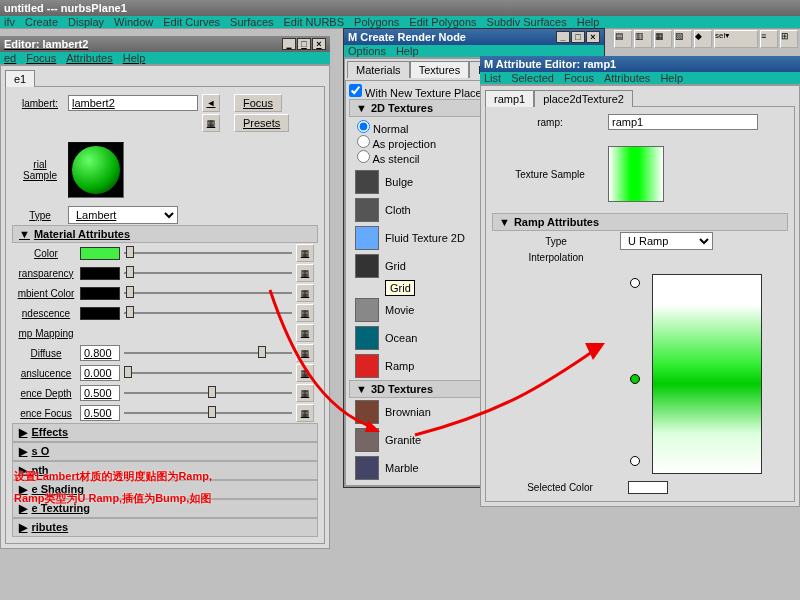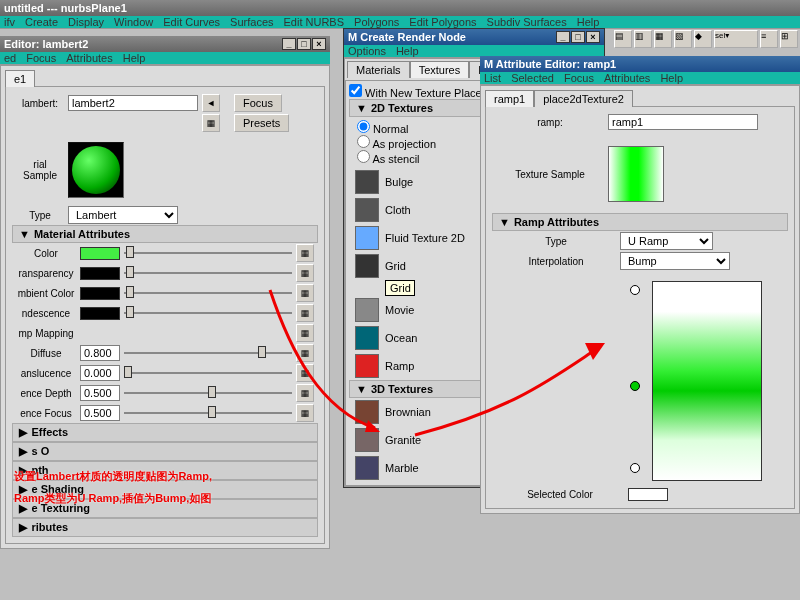--- a/index.html
+++ b/index.html
@@ -32,21 +32,21 @@
 .sphere { width: 48px; height: 48px; border-radius: 50%; background: radial-gradient(circle at 35% 30%, #6f6 0%, #0a0 60%, #020 100%); }
 </style>
 </head>
 <body>
 
 <div class="titlebar titlebar-gray">
   <span>untitled --- nurbsPlane1</span>
 </div>
 <div class="menubar" id="mainmenu"><span>ifv</span><span>Create</span><span>Display</span><span>Window</span><span>Edit Curves</span><span>Surfaces</span><span>Edit NURBS</span><span>Polygons</span><span>Edit Polygons</span><span>Subdiv Surfaces</span><span>Help</span></div>
 
-<div style="position:absolute; left:0; top:36px; width:330px;">
+<div style="position:absolute; left:0; top:36px; width:330px;text-decoration:underline;">
   <div class="titlebar titlebar-gray">
     <span>Editor: lambert2</span>
     <div class="winbtns">
       <div class="winbtn">_</div>
       <div class="winbtn">□</div>
       <div class="winbtn">×</div>
     </div>
   </div>
   <div class="menubar" id="edmenu"><span>ed</span><span>Focus</span><span>Attributes</span><span>Help</span></div>
   <div class="panel" style="padding:4px;">
@@ -277,21 +277,20 @@
       <div class="section-hdr" style="margin-top:10px;">
           <span>▼</span>
           <span>Ramp Attributes</span>
         </div>
       <div class="row">
         <span class="label" style="width:120px">Type</span>
         <select style="width:93px"><option>U Ramp</option></select>
       </div>
       <div class="row">
         <span class="label" style="width:120px">Interpolation</span>
-        <select style="width:110px"><option>Bump</option></select>
       </div>
       <div style="position:relative; margin:10px 0 0 160px;">
         <div class="ramp-grad" style="width:110px;height:200px;border:1px solid #333;"></div>
         <div style="position:absolute;left:-22px;top:4px;width:10px;height:10px;border:1px solid #000;border-radius:50%;background:#fff;"></div>
         <div style="position:absolute;left:-22px;top:100px;width:10px;height:10px;border:1px solid #000;border-radius:50%;background:#0c0;"></div>
         <div style="position:absolute;left:-22px;top:182px;width:10px;height:10px;border:1px solid #000;border-radius:50%;background:#fff;"></div>
       </div>
       <div class="row" style="margin-top:6px;">
         <span class="label" style="width:128px">Selected Color</span>
         <div class="swatch" style="background:#fff"></div>

